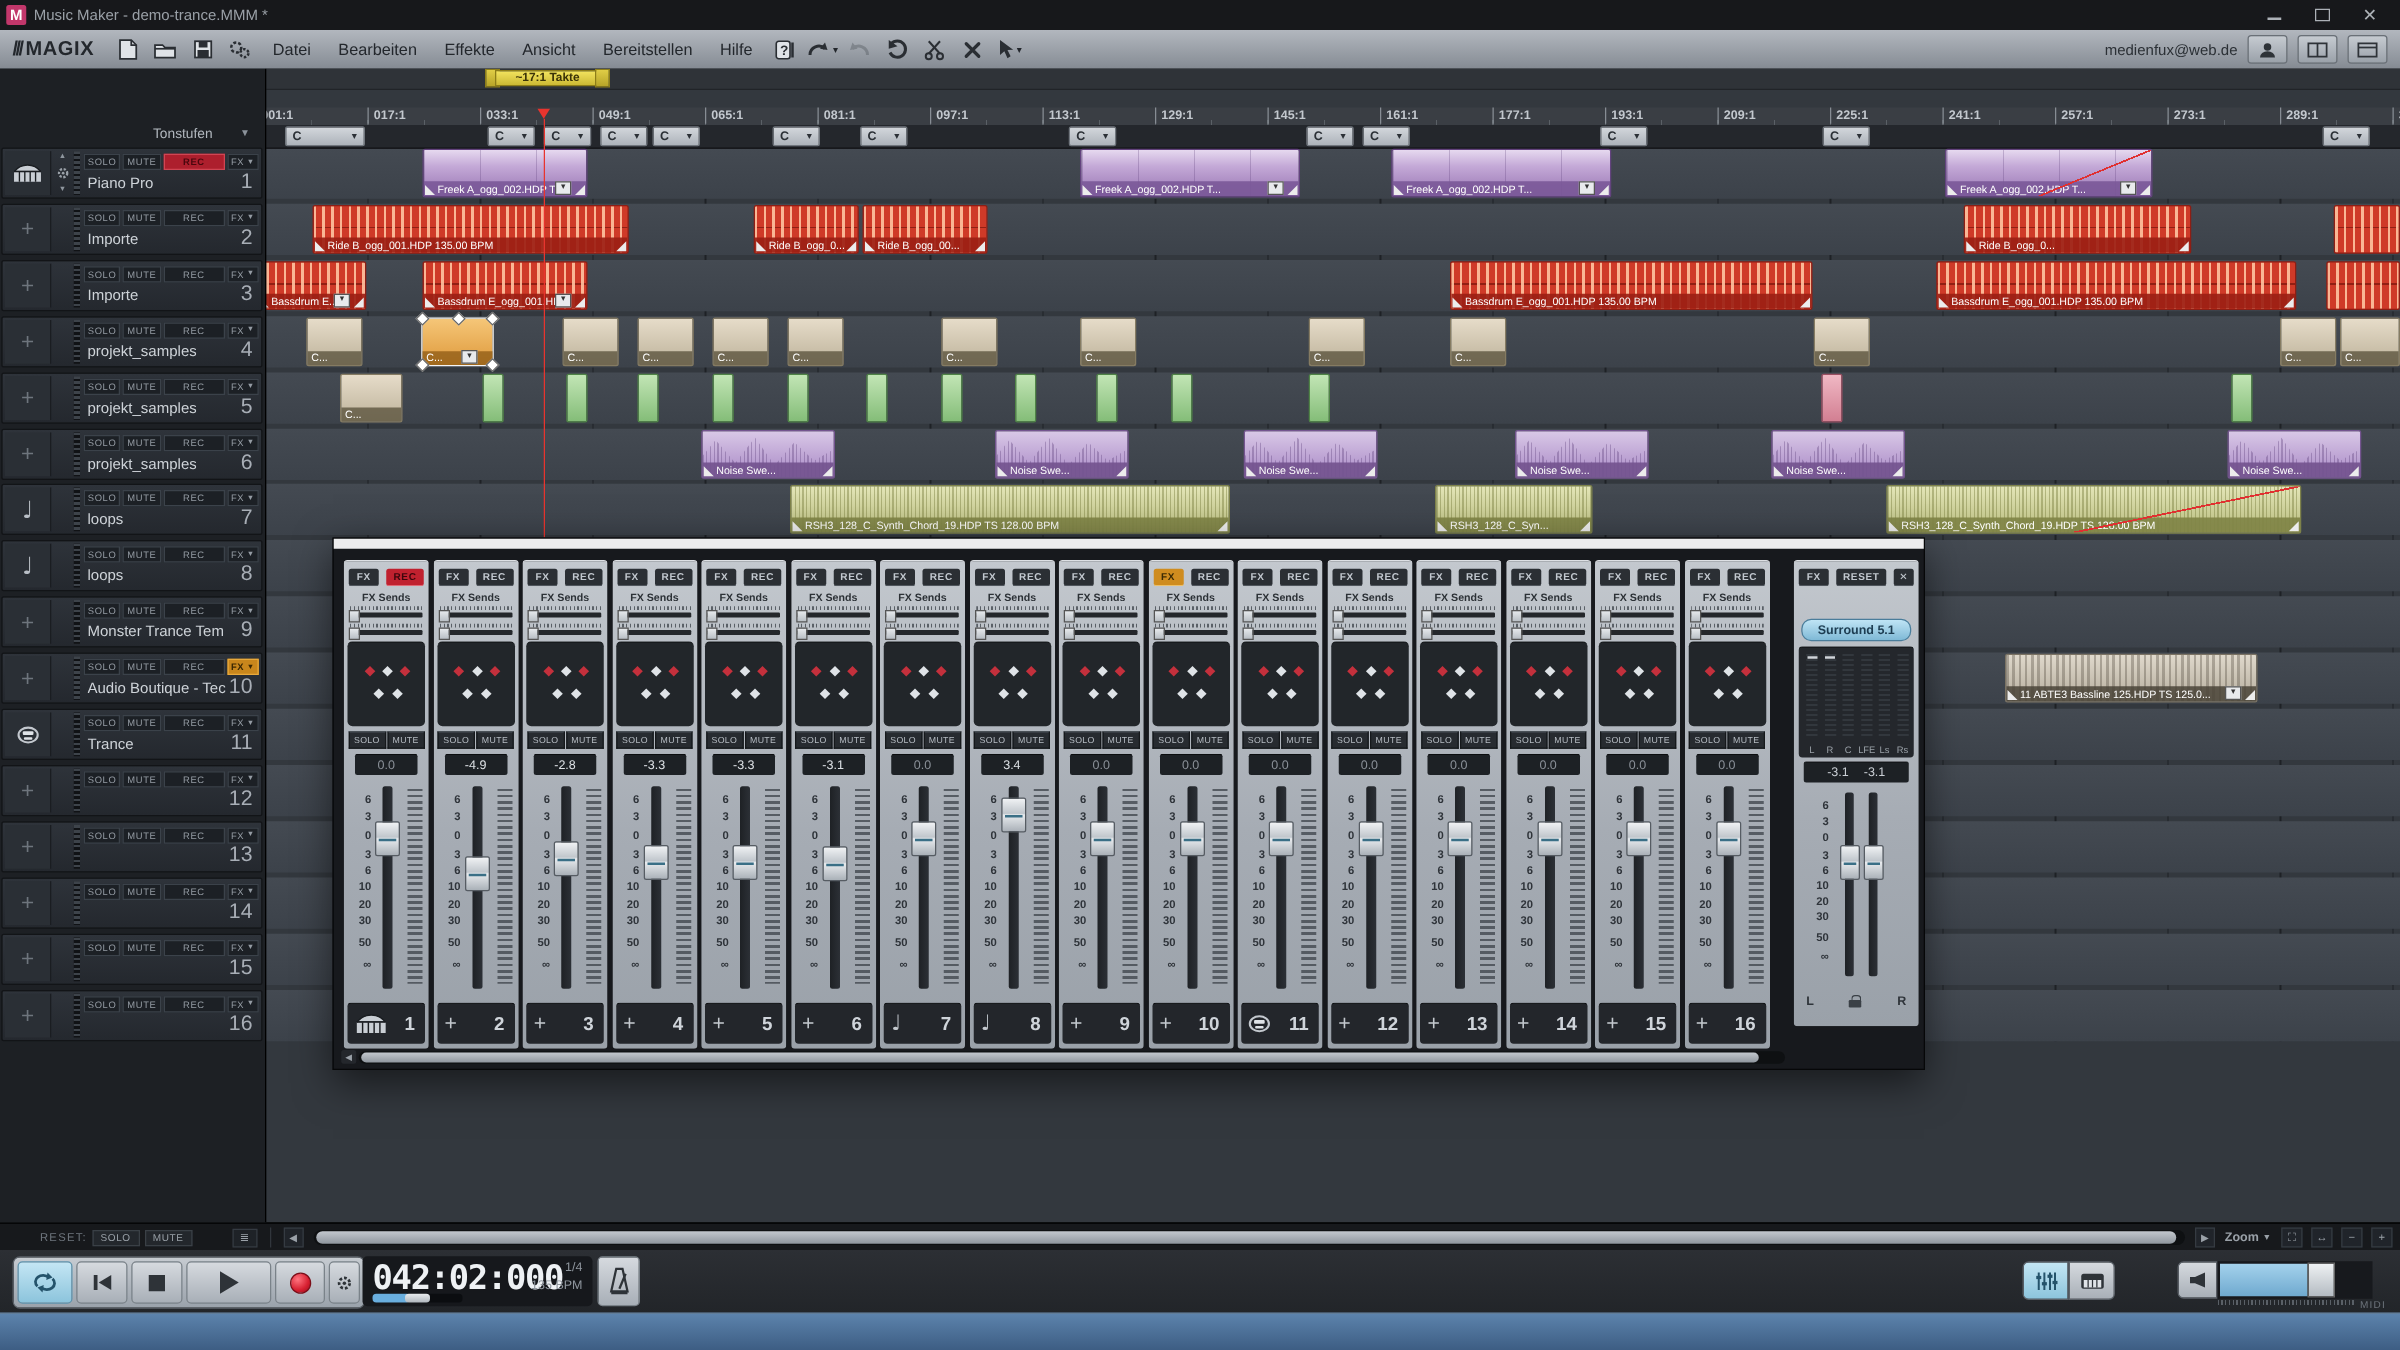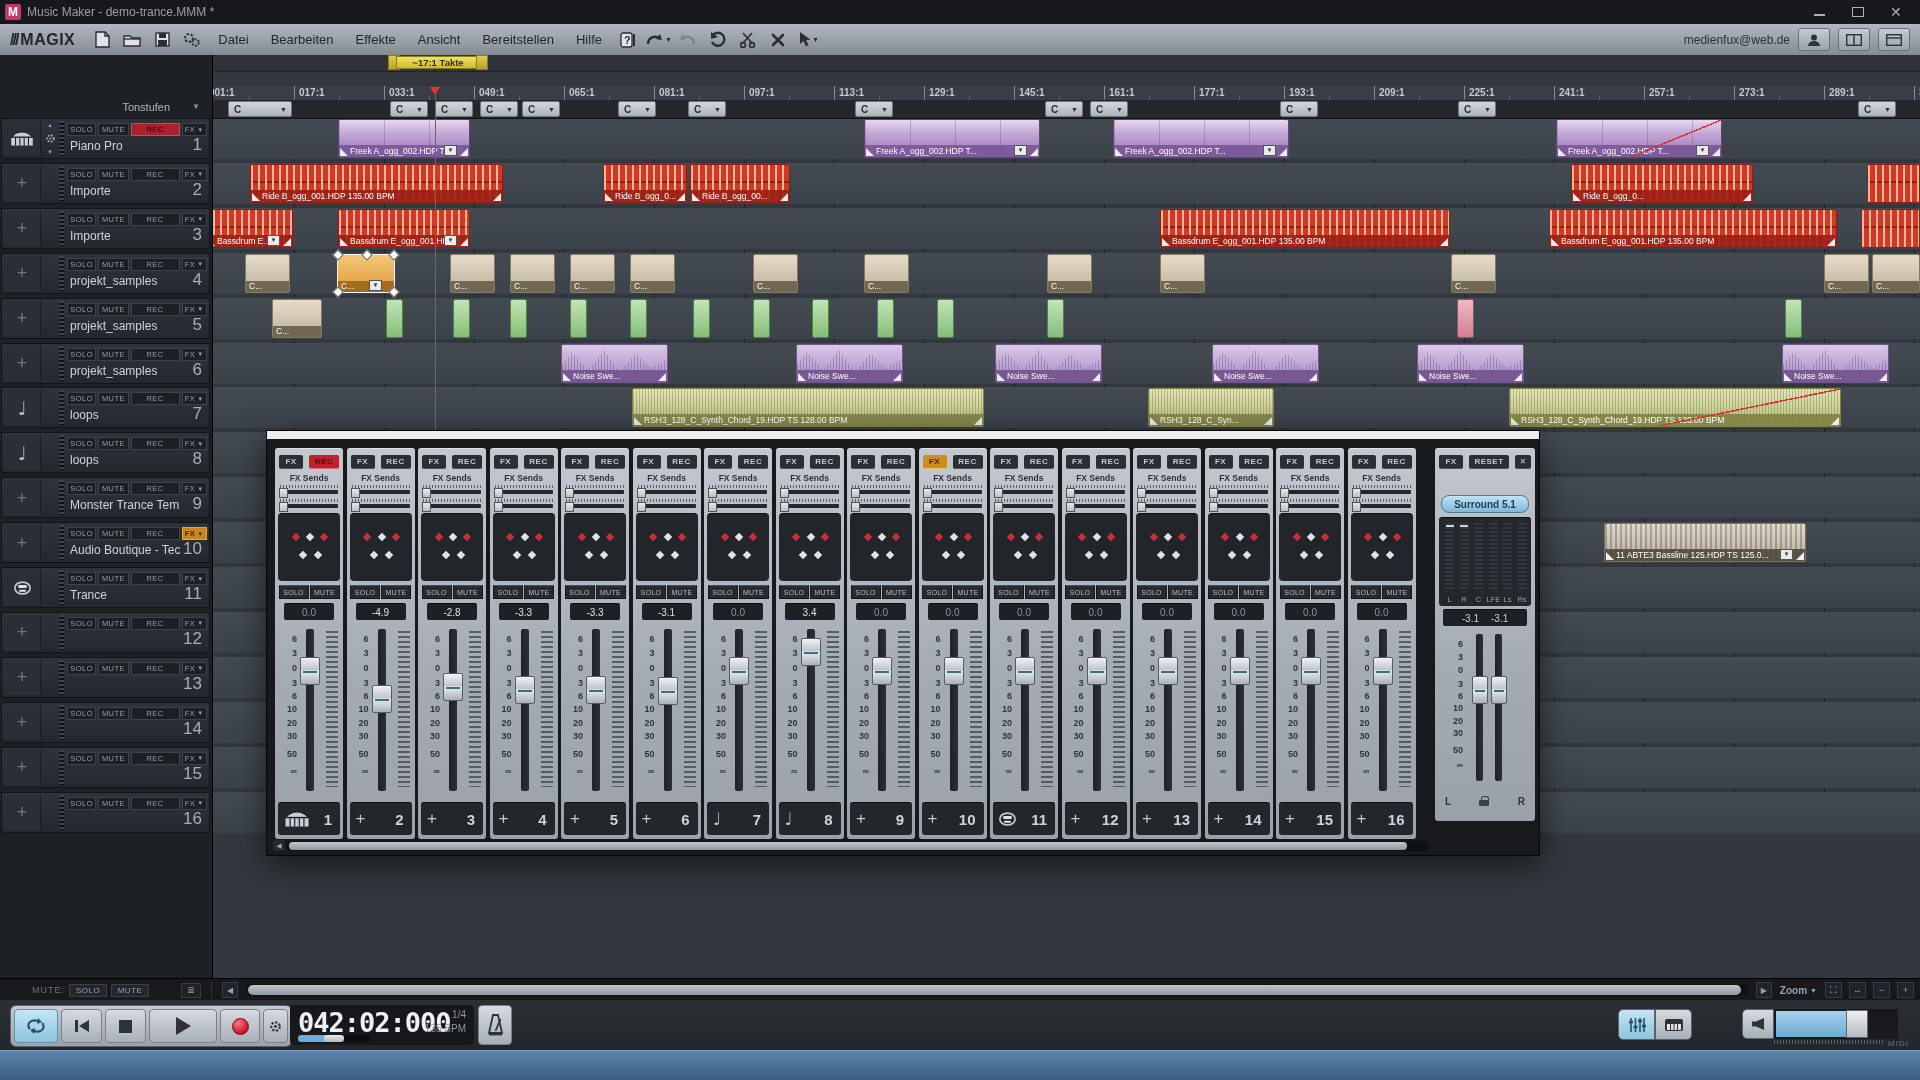--- a/index.html
+++ b/index.html
@@ -1865,21 +1865,21 @@
     <div class="mx-scroll">
       <div class="ar">◀</div>
       <div class="trk">
           <div class="thumb"></div>
         </div>
     </div>
   </div>
 </div>
 
 <div class="bottom-toolbar">
-  <span class="bt-label">MUTE:</span>
+  <span class="bt-label">RESET:</span>
   <div class="bt-btn">SOLO</div>
   <div class="bt-btn">MUTE</div>
   <div class="bt-ico">≣</div>
   <div class="bt-sep"></div>
   <div class="bt-arrow">◀</div>
   <div class="bt-track">
       <div class="bt-thumb"></div>
     </div>
   <div class="bt-arrow">▶</div>
   <div class="bt-zoom">

